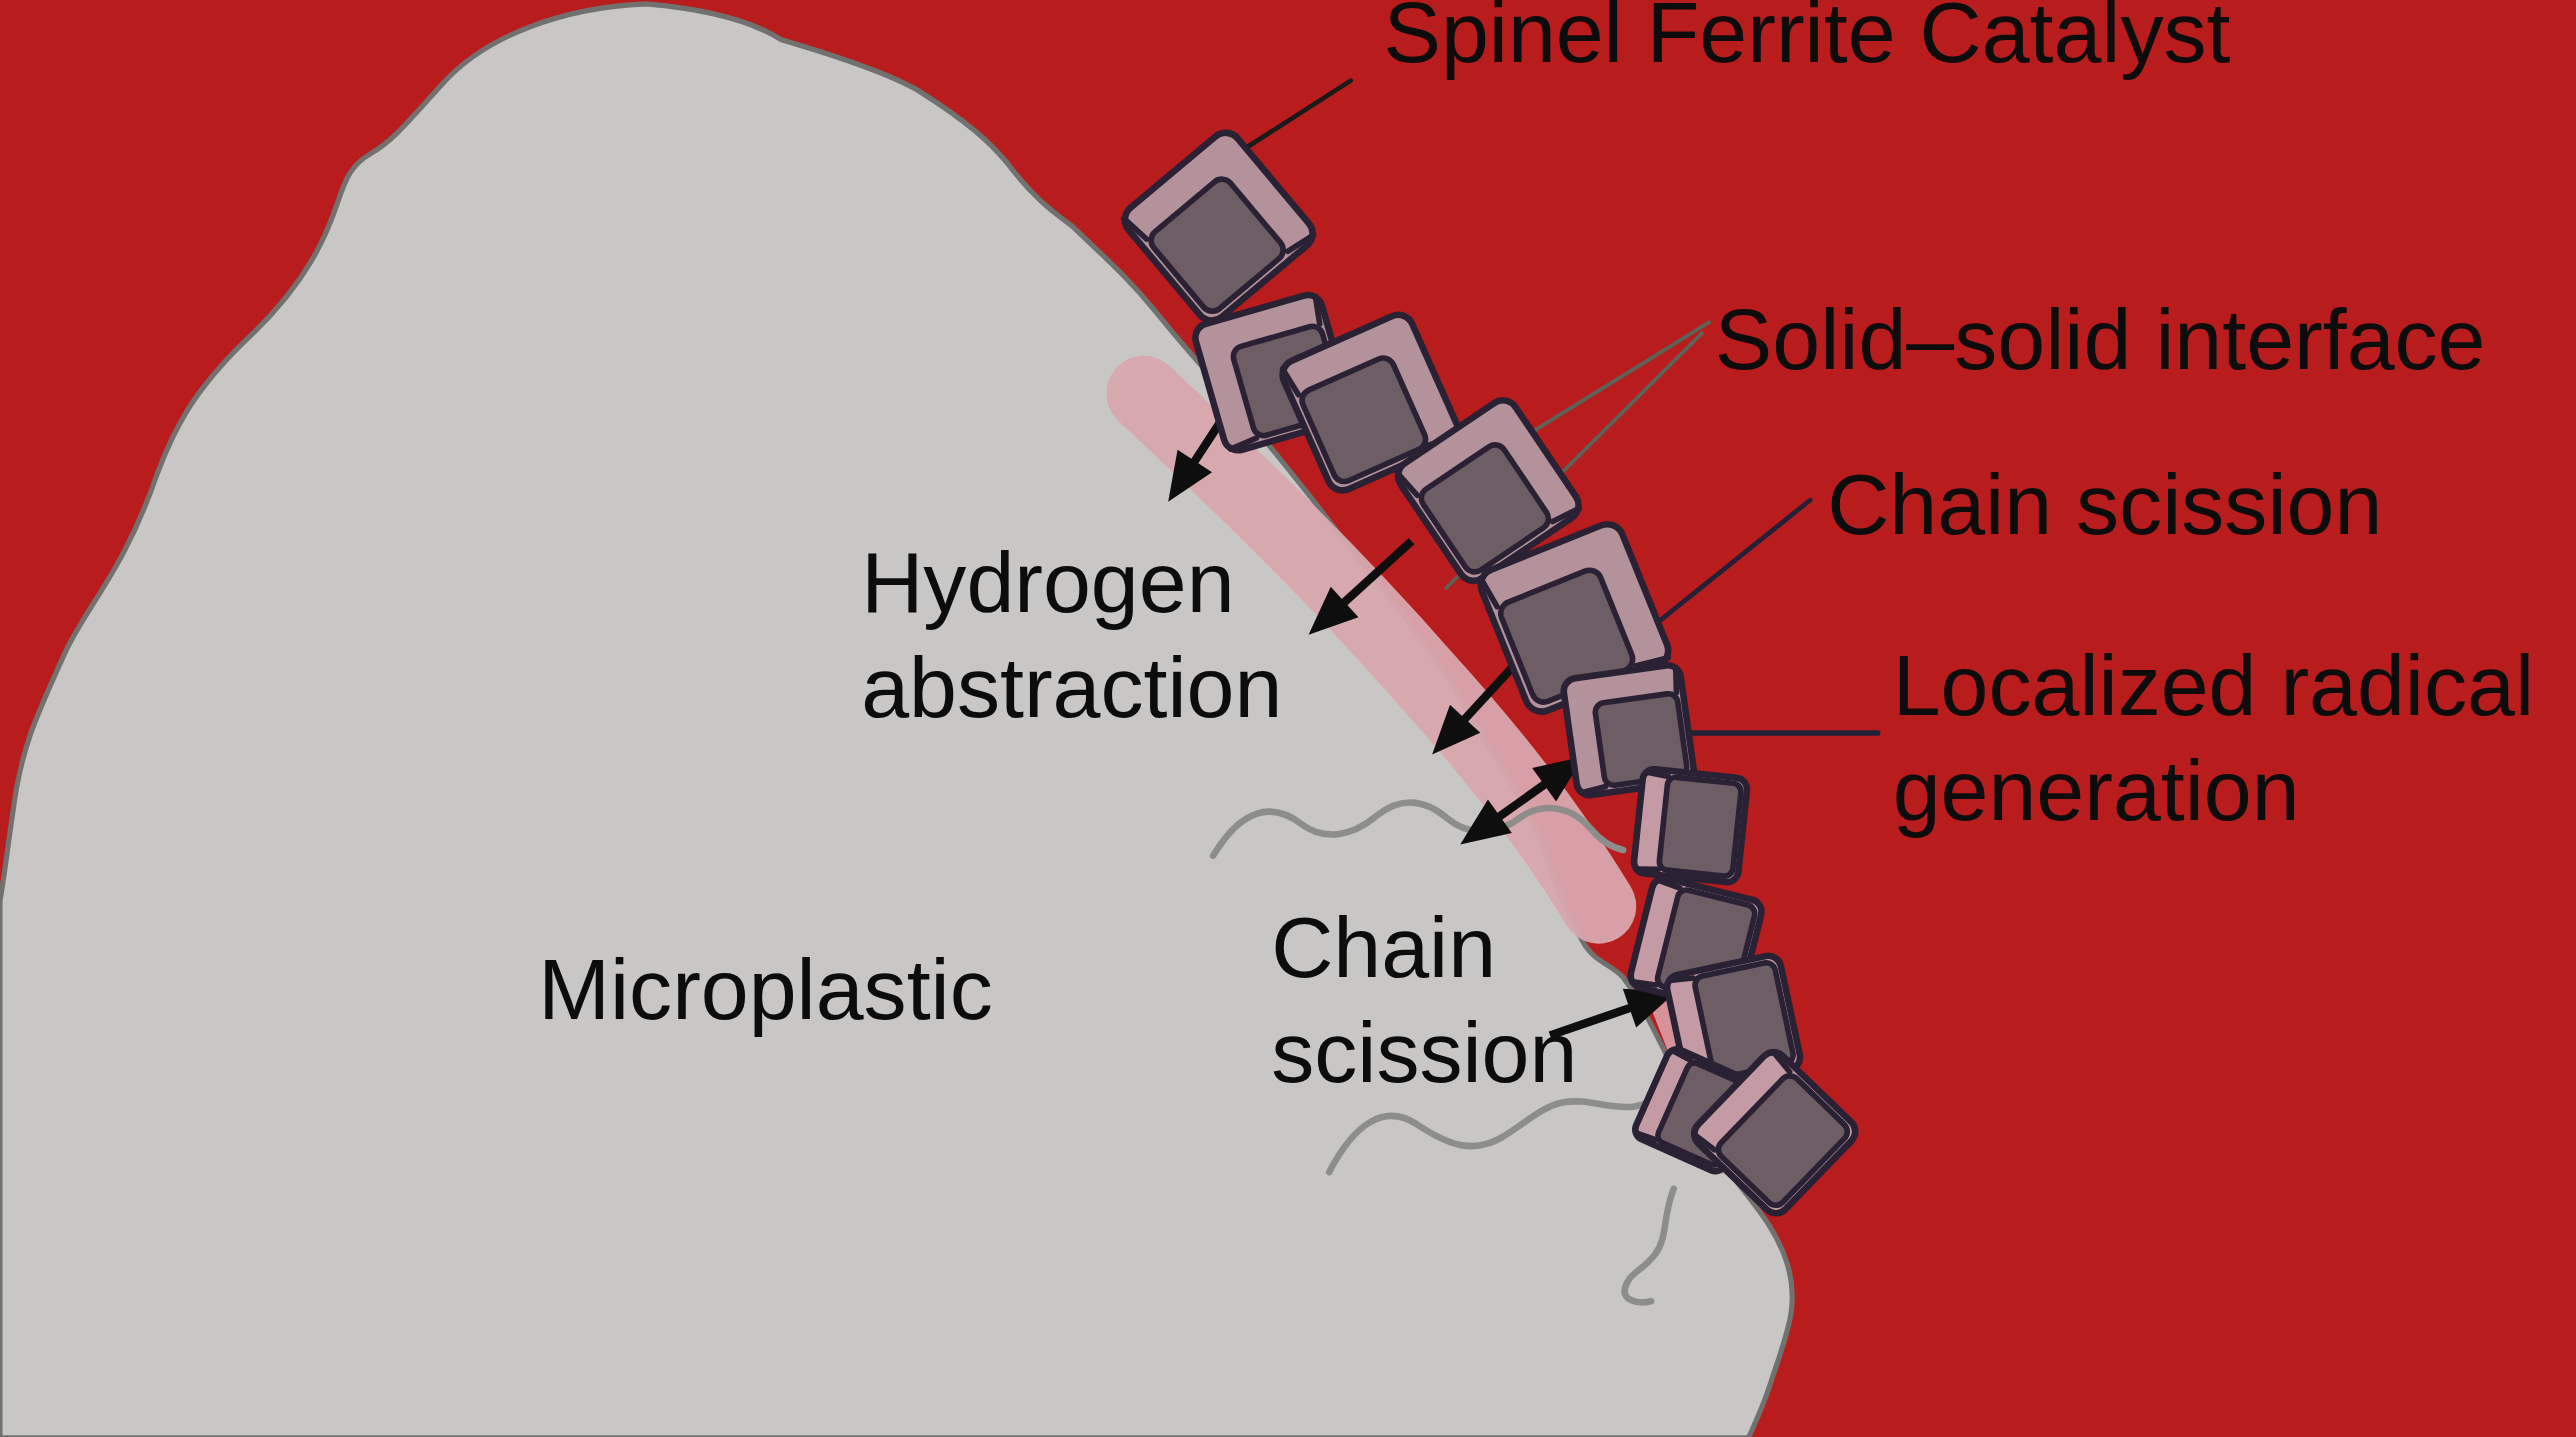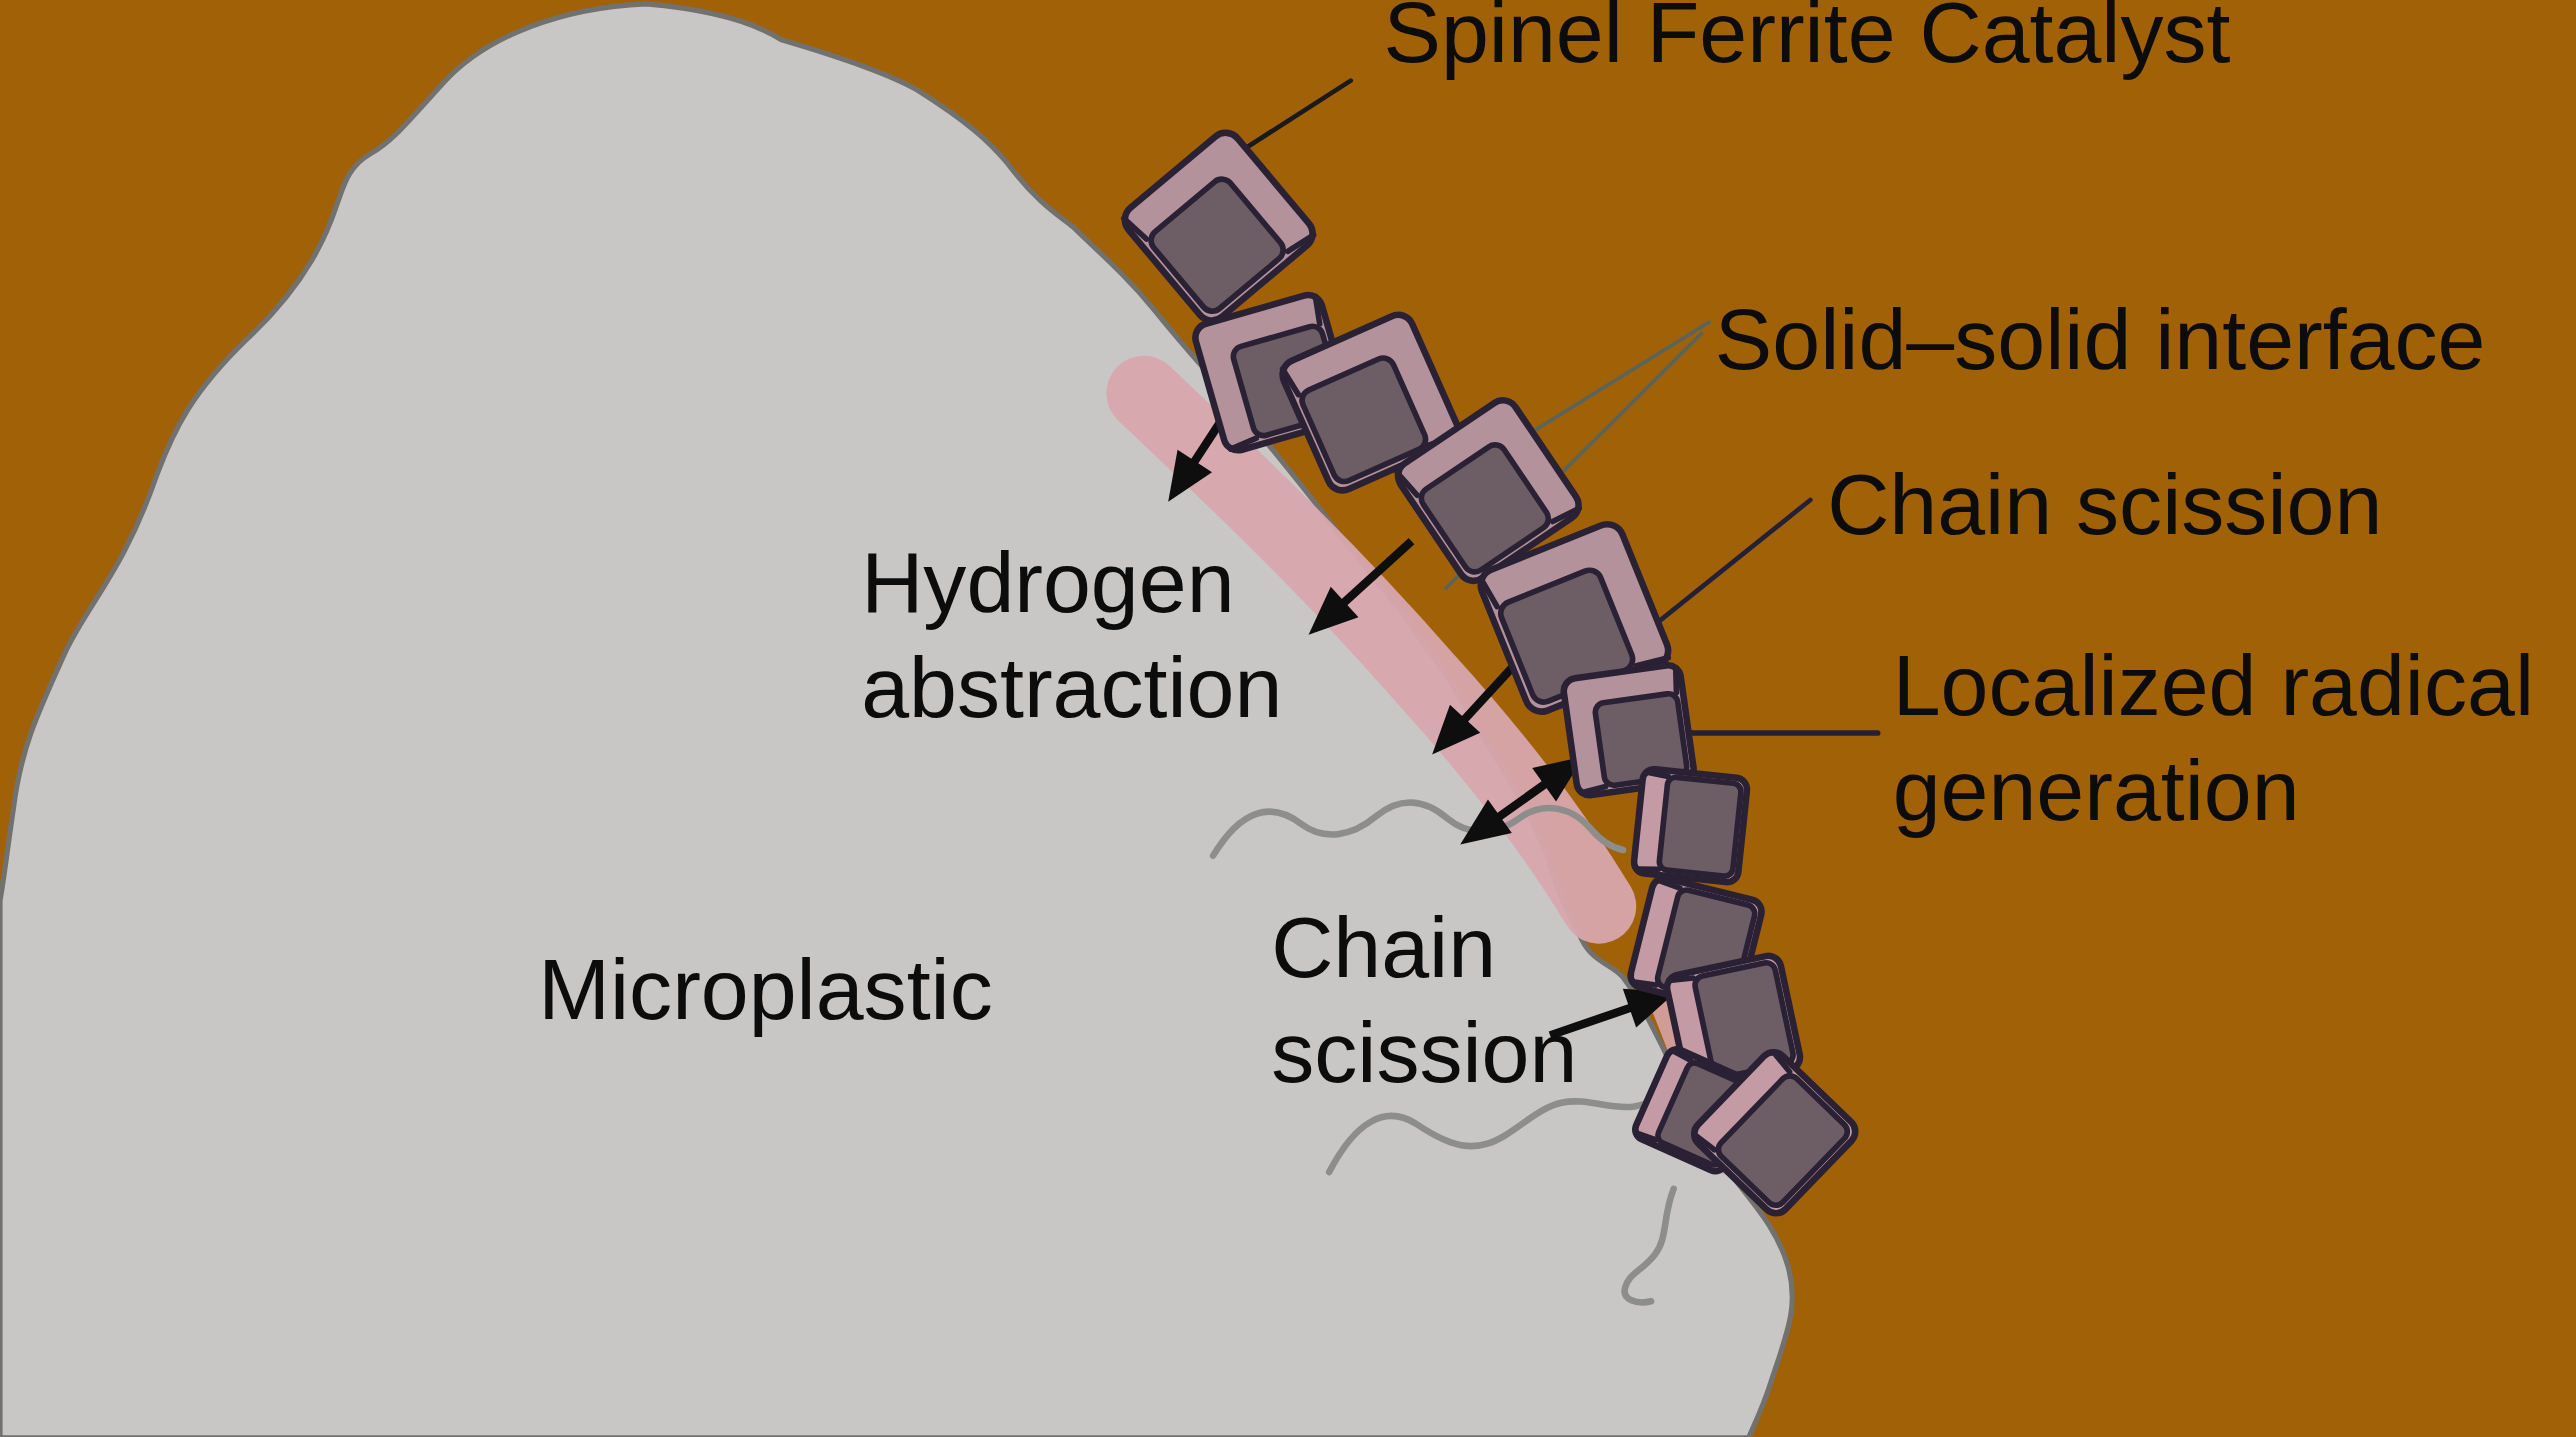--- a/index.html
+++ b/index.html
@@ -14,21 +14,21 @@
   text{
     fill:#0c0c0c;
     font-family:"Liberation Sans","DejaVu Sans",sans-serif;
     font-weight:400;
   }
   .label{font-size:92px;letter-spacing:0px;}
 </style>
 </head>
 <body>
 
-<div id="stage" style="background: #a16207;">
+<div id="stage" style="background: #b91c1c;">
   <svg viewBox="0 0 2752 1536" width="2576" height="1438">
 
     <path id="blob" d="M 690,4 C 760,10 806,24 834,42 C 902,62 952,80 980,96 C 1034,130 1058,152 1076,174 C 1108,216 1128,228 1146,242 C 1184,278 1208,300 1234,332 C 1274,382 1304,412 1330,444 C 1364,486 1394,522 1418,554 C 1452,598 1474,626 1498,654 C 1522,690 1538,710 1552,732 C 1574,772 1592,800 1612,832 C 1634,870 1646,894 1656,924 C 1666,958 1678,980 1690,1004 C 1702,1028 1722,1030 1734,1044 C 1748,1062 1762,1090 1778,1122 C 1802,1174 1816,1198 1830,1224 C 1854,1270 1894,1298 1910,1352 C 1922,1394 1910,1422 1892,1476 C 1884,1502 1874,1522 1868,1536 L 0,1536 L 0,962 C 4,940 8,906 14,866 C 22,800 40,762 70,696 C 96,642 132,610 168,506 C 186,458 206,418 264,362 C 330,300 350,248 360,218 C 368,196 372,178 396,164 C 420,150 432,134 474,88 C 520,38 600,8 690,4 Z" fill="#c8c7c5" stroke="#71716f" stroke-width="5.5"></path>
 
     <path id="band" d="M 1222,420 C 1330,522 1424,612 1522,724 C 1602,812 1662,892 1708,968" fill="none" stroke="#d9a7ae" stroke-width="80" stroke-linecap="round" opacity="0.95"></path>
     <path id="band2" d="M 1776,1046 C 1800,1104 1824,1168 1846,1232" fill="none" stroke="#d9a7ae" stroke-width="46" stroke-linecap="round" opacity="0.85"></path>
 
     <g id="chains">
         <path d="M 1296,914 C 1326,864 1358,856 1390,880 C 1414,898 1444,894 1470,872 C 1494,852 1520,852 1546,874 C 1570,894 1600,892 1626,872 C 1650,856 1680,862 1700,886 C 1712,900 1724,906 1734,908" fill="none" stroke="#8d8d8b" stroke-width="7" stroke-linecap="round"></path>
         <path d="M 1420,1252 C 1448,1198 1480,1180 1512,1200 C 1536,1216 1562,1230 1588,1222 C 1616,1214 1640,1184 1668,1178 C 1696,1172 1720,1186 1746,1182 C 1774,1176 1800,1164 1822,1160" fill="none" stroke="#8d8d8b" stroke-width="7" stroke-linecap="round"></path>

